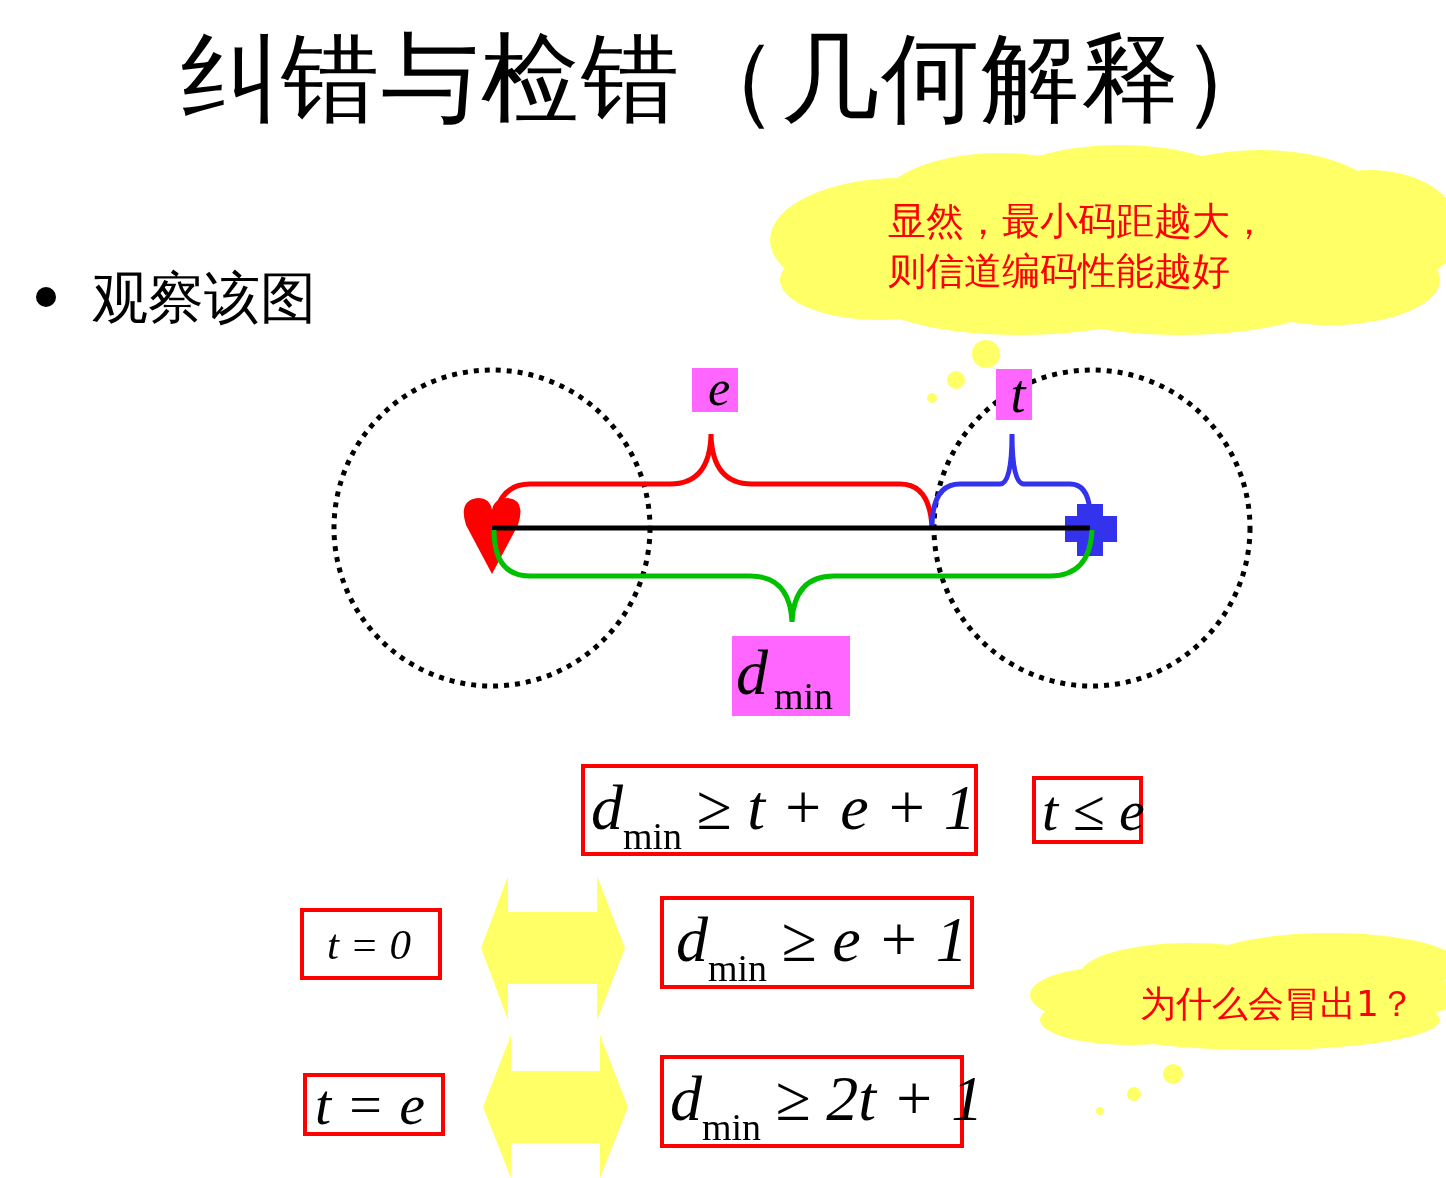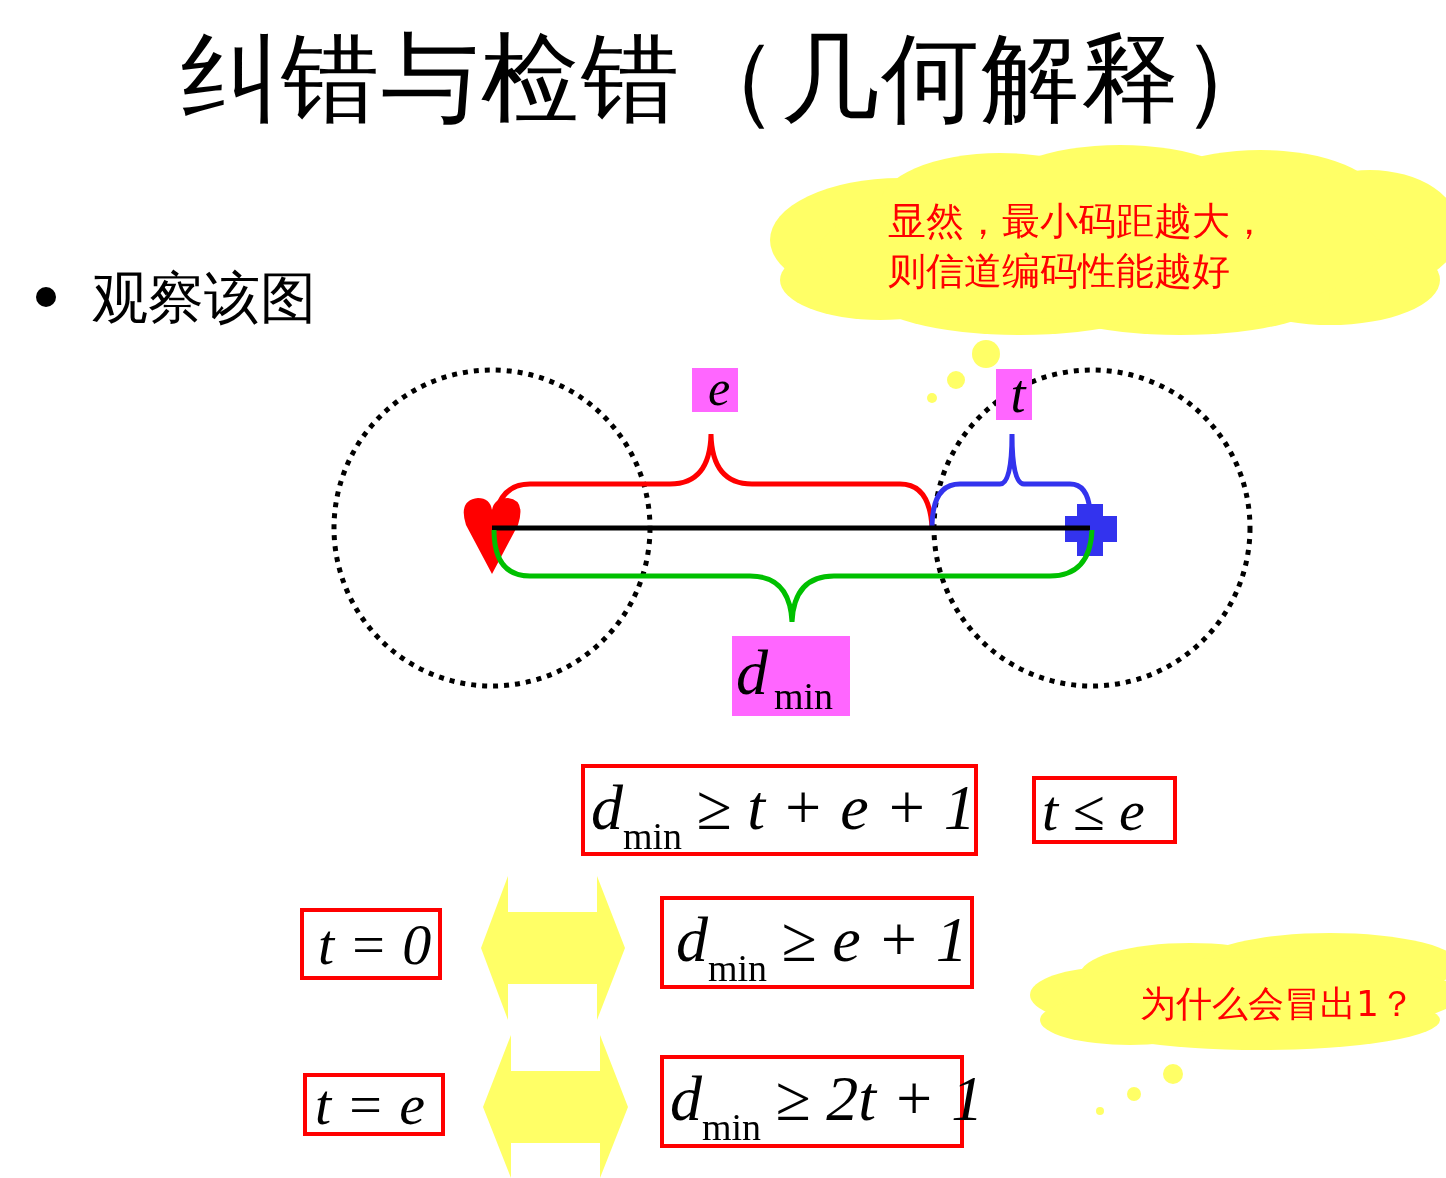--- a/index.html
+++ b/index.html
@@ -20,22 +20,22 @@
   .label-e { left: 692px; top: 368px; width: 38px; height: 44px; font-size: 50px; line-height: 40px; }
   .label-t { left: 996px; top: 369px; width: 28px; height: 51px; font-size: 54px; line-height: 50px; }
   .label-dmin { left: 732px; top: 636px; width: 110px; height: 80px; }
   .label-dmin .d { position: absolute; left: 4px; top: 2px; font-size: 64px; line-height: 70px; }
   .label-dmin .sub { position: absolute; left: 42px; top: 40px; font-size: 38px; line-height: 40px; font-style: normal; }
   .formula { border: 4px solid #ff0000; box-sizing: border-box; font-family: "Liberation Serif", serif;
              color: #000; white-space: nowrap; }
   .formula .it { font-style: italic; }
   .formula .sub { font-size: 38px; position: relative; top: 20px; margin-right: 14px; }
   .f-main { left: 581px; top: 764px; width: 397px; height: 92px; font-size: 64px; line-height: 80px; padding-left: 6px; }
-  .f-tle { left: 1032px; top: 776px; width: 145px; height: 68px; font-size: 58px; line-height: 62px; padding-left: 6px; }
-  .f-t0 { left: 300px; top: 908px; width: 142px; height: 72px; font-size: 58px; line-height: 66px; padding-left: 14px; }
+  .f-tle { left: 1032px; top: 776px; width: 111px; height: 68px; font-size: 58px; line-height: 62px; padding-left: 6px; }
+  .f-t0 { left: 300px; top: 908px; width: 142px; height: 72px; font-size: 43px; line-height: 66px; padding-left: 23px; }
   .f-e1 { left: 660px; top: 896px; width: 314px; height: 93px; font-size: 64px; line-height: 80px; padding-left: 12px; }
   .f-te { left: 303px; top: 1073px; width: 142px; height: 63px; font-size: 58px; line-height: 56px; }
   .f-2t { left: 660px; top: 1055px; width: 304px; height: 93px; font-size: 64px; line-height: 80px; padding-left: 6px; }
 </style>
 </head>
 <body>
 
 <div class="abs title">纠错与检错（几何解释）</div>
 
 <div class="abs bullet">

